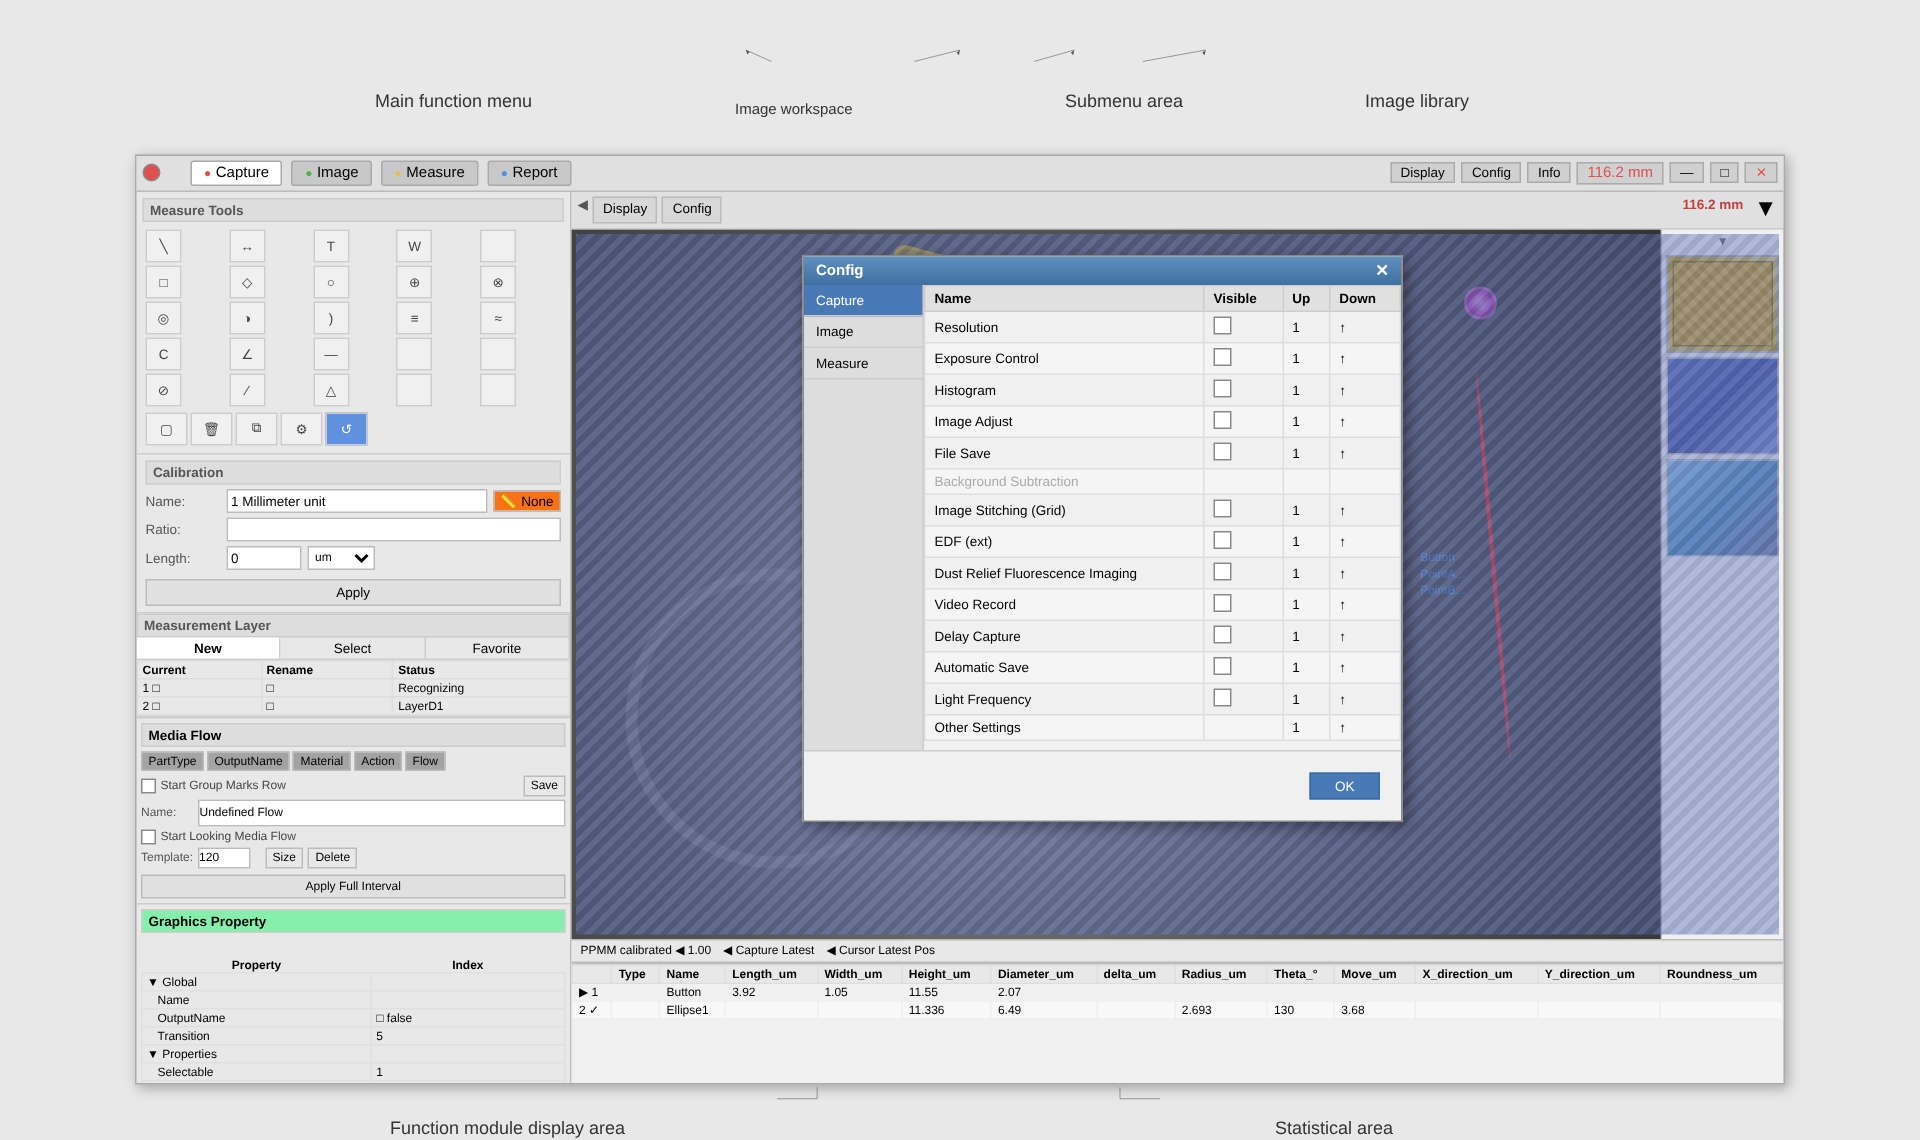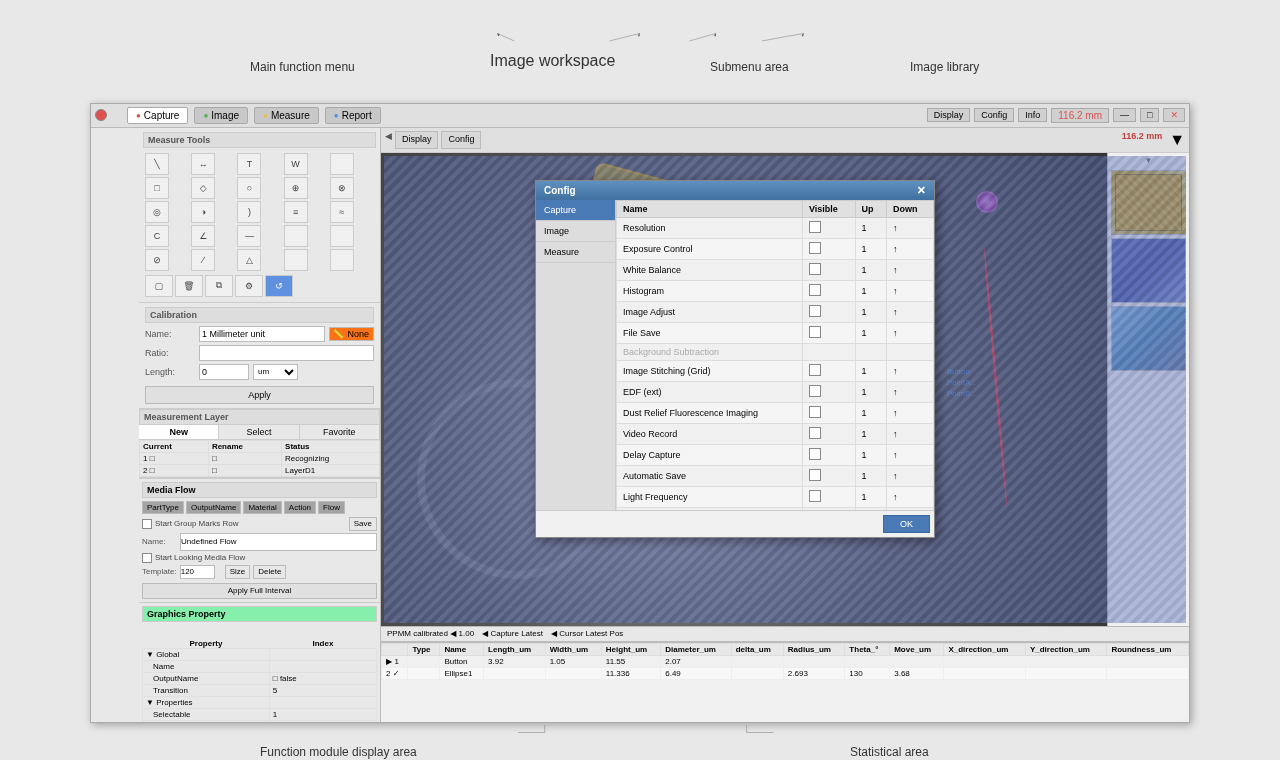--- a/index.html
+++ b/index.html
@@ -90,21 +90,20 @@
     }
 
     
     .left-panel {
       width: 290px;
       background: #e8e8e8;
       border-right: 1px solid #bbb;
       display: flex;
       flex-direction: column;
       overflow: hidden;
-      padding-left: 48px;
     }
 
     .panel-section {
       border-bottom: 1px solid #ccc;
       padding: 4px;
     }
 
     .panel-section-title {
       font-size: 9px;
       font-weight: bold;
@@ -458,21 +457,21 @@
       padding: 3px 6px;
     }
     .dialog-table tr:nth-child(even) td { background: #f5f5f5; }
     .dialog-checkbox {
       width: 12px; height: 12px;
       border: 1px solid #888;
       background: white;
       display: inline-block;
     }
     .dialog-footer {
-      padding: 4px;
+      padding: 14px;
       display: flex;
       justify-content: flex-end;
       border-top: 1px solid #ccc;
     }
     .ok-btn {
       padding: 3px 16px;
       background: #4a7ab5;
       color: white;
       border: 1px solid #3a6aa5;
       font-size: 9px;
@@ -526,21 +525,21 @@
       <polygon points="550,35 544,40 548,44" fill="#555"></polygon>
 
       <line x1="680" y1="55" x2="750" y2="35" stroke="#555" stroke-width="1"></line>
       <polygon points="750,35 744,40 748,44" fill="#555"></polygon>
 
       <line x1="870" y1="55" x2="980" y2="35" stroke="#555" stroke-width="1"></line>
       <polygon points="980,35 974,40 978,44" fill="#555"></polygon>
     </svg>
 
     <div style="position:absolute; top:40px; left:160px; font-size:12px; color:#333; white-space:nowrap;">Main function menu</div>
-    <div style="position:absolute; top:32px; left:400px; font-size:16px; color:#333; white-space:nowrap;">Image workspace</div>
+    <div style="position:absolute; top:48px; left:400px; font-size:10px; color:#333; white-space:nowrap;">Image workspace</div>
     <div style="position:absolute; top:40px; left:620px; font-size:12px; color:#333; white-space:nowrap;">Submenu area</div>
     <div style="position:absolute; top:40px; left:820px; font-size:12px; color:#333; white-space:nowrap;">Image library</div>
   </div>
 
   <div class="app-window">
 
     <div class="title-bar">
       <div class="title-bar-btn btn-red"></div>
       <div style="width:8px;"></div>
       <div class="title-tab active">
@@ -809,26 +808,20 @@
                             <td>1</td>
                             <td>↑</td>
                           </tr>
                         <tr>
                             <td>Exposure Control</td>
                             <td><span class="dialog-checkbox"></span></td>
                             <td>1</td>
                             <td>↑</td>
                           </tr>
                         <tr>
-                            <td>White Balance</td>
-                            <td><span class="dialog-checkbox"></span></td>
-                            <td>1</td>
-                            <td>↑</td>
-                          </tr>
-                        <tr>
                             <td>Histogram</td>
                             <td><span class="dialog-checkbox"></span></td>
                             <td>1</td>
                             <td>↑</td>
                           </tr>
                         <tr>
                             <td>Image Adjust</td>
                             <td><span class="dialog-checkbox"></span></td>
                             <td>1</td>
                             <td>↑</td>

